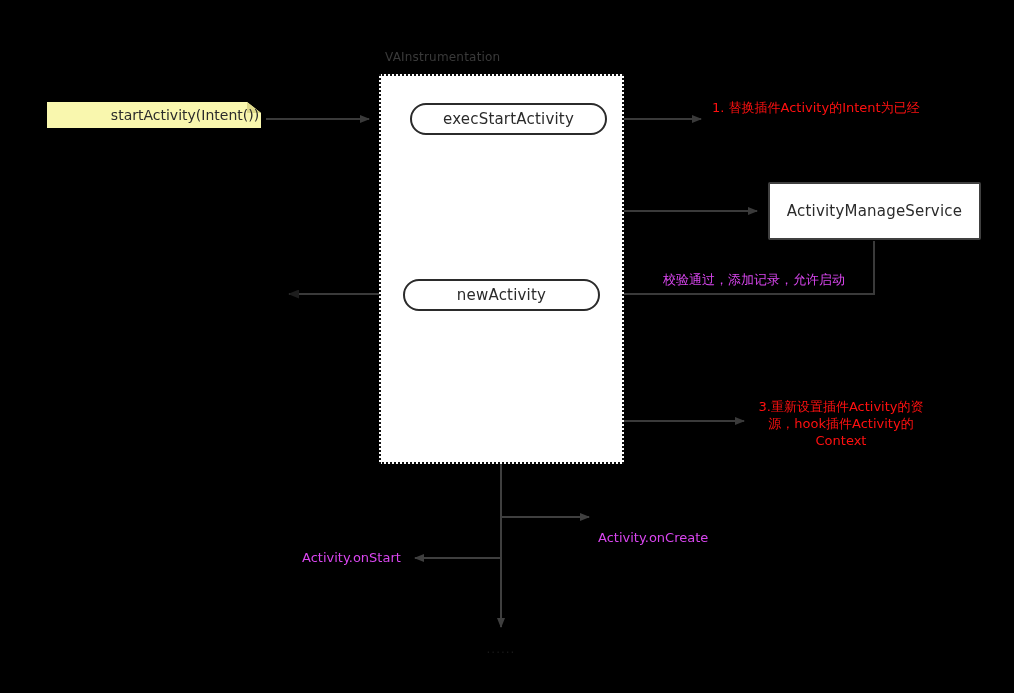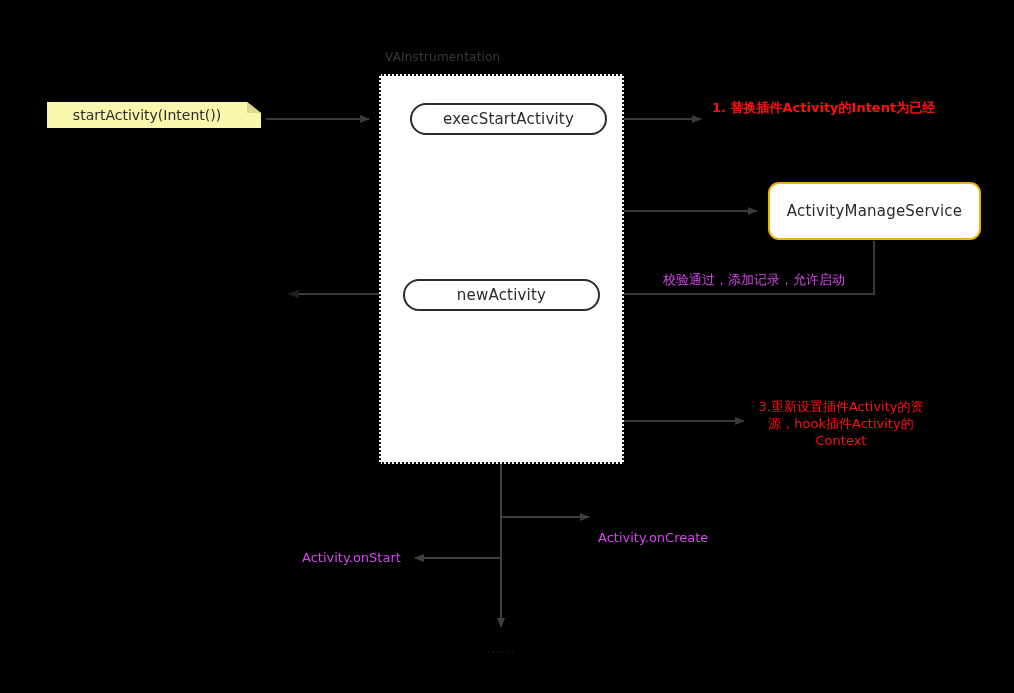--- a/index.html
+++ b/index.html
@@ -36,22 +36,22 @@
     background: #ffffff;
     color: #2b2b2b;
     font-size: 15px;
     letter-spacing: 0.2px;
   }
   .node-round {
     border: 2px solid #2b2b2b;
     border-radius: 18px;
   }
   .node-rect {
-    border: 2px solid #eab308;
-    border-radius: 11px;
+    border: 2px solid #404040;
+    border-radius: 2px;
   }
   #container-box {
     position: absolute;
     left: 379px;
     top: 74px;
     width: 245px;
     height: 390px;
     box-sizing: border-box;
     background: #ffffff;
     border: 2px dotted #111111;
@@ -102,28 +102,29 @@
   }
   #sticky-note .sticky-label {
     position: absolute;
     left: 0; top: 0;
     width: 200px; height: 26px;
     display: flex;
     align-items: center;
     justify-content: center;
     font-size: 14px;
     color: #2b2b2b;
+    padding-left: 38px;
   }
   .annot {
     position: absolute;
     color: #ff1010;
     font-size: 13px;
     line-height: 17px;
   }
-  #annot-1 { left: 712px; top: 99px; width: 230px; text-align: left; font-weight: bold; }
+  #annot-1 { left: 712px; top: 99px; width: 230px; text-align: left; }
   #annot-2 { left: 152px; top: 279px; width: 130px; text-align: left; }
   #annot-3 { left: 757px; top: 398px; width: 168px; text-align: center; }
   .gray-label {
     position: absolute;
     color: #d946ef;
     font-size: 13px;
     line-height: 16px;
   }
   #amsreturn-label { left: 663px; top: 272px; width: 220px; text-align: left; }
   #oncreate-label  { left: 598px; top: 530px; text-align: center; }

